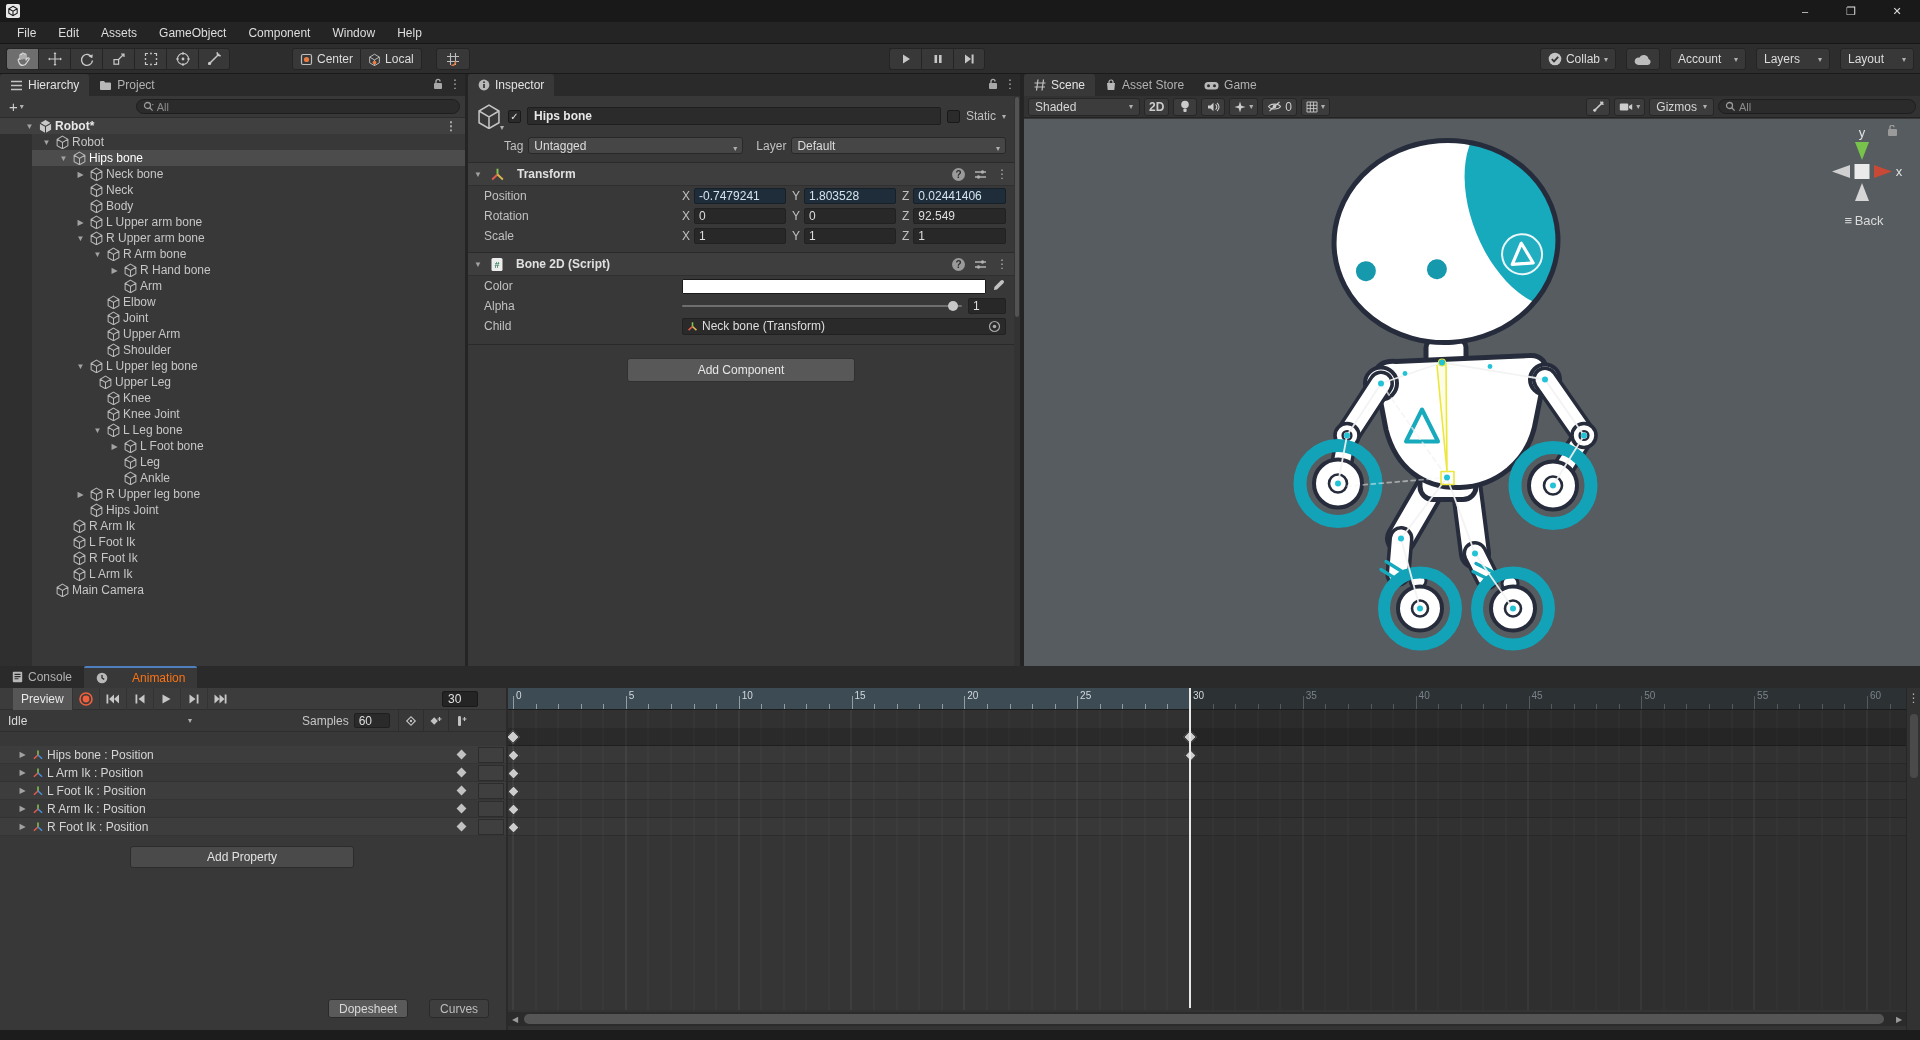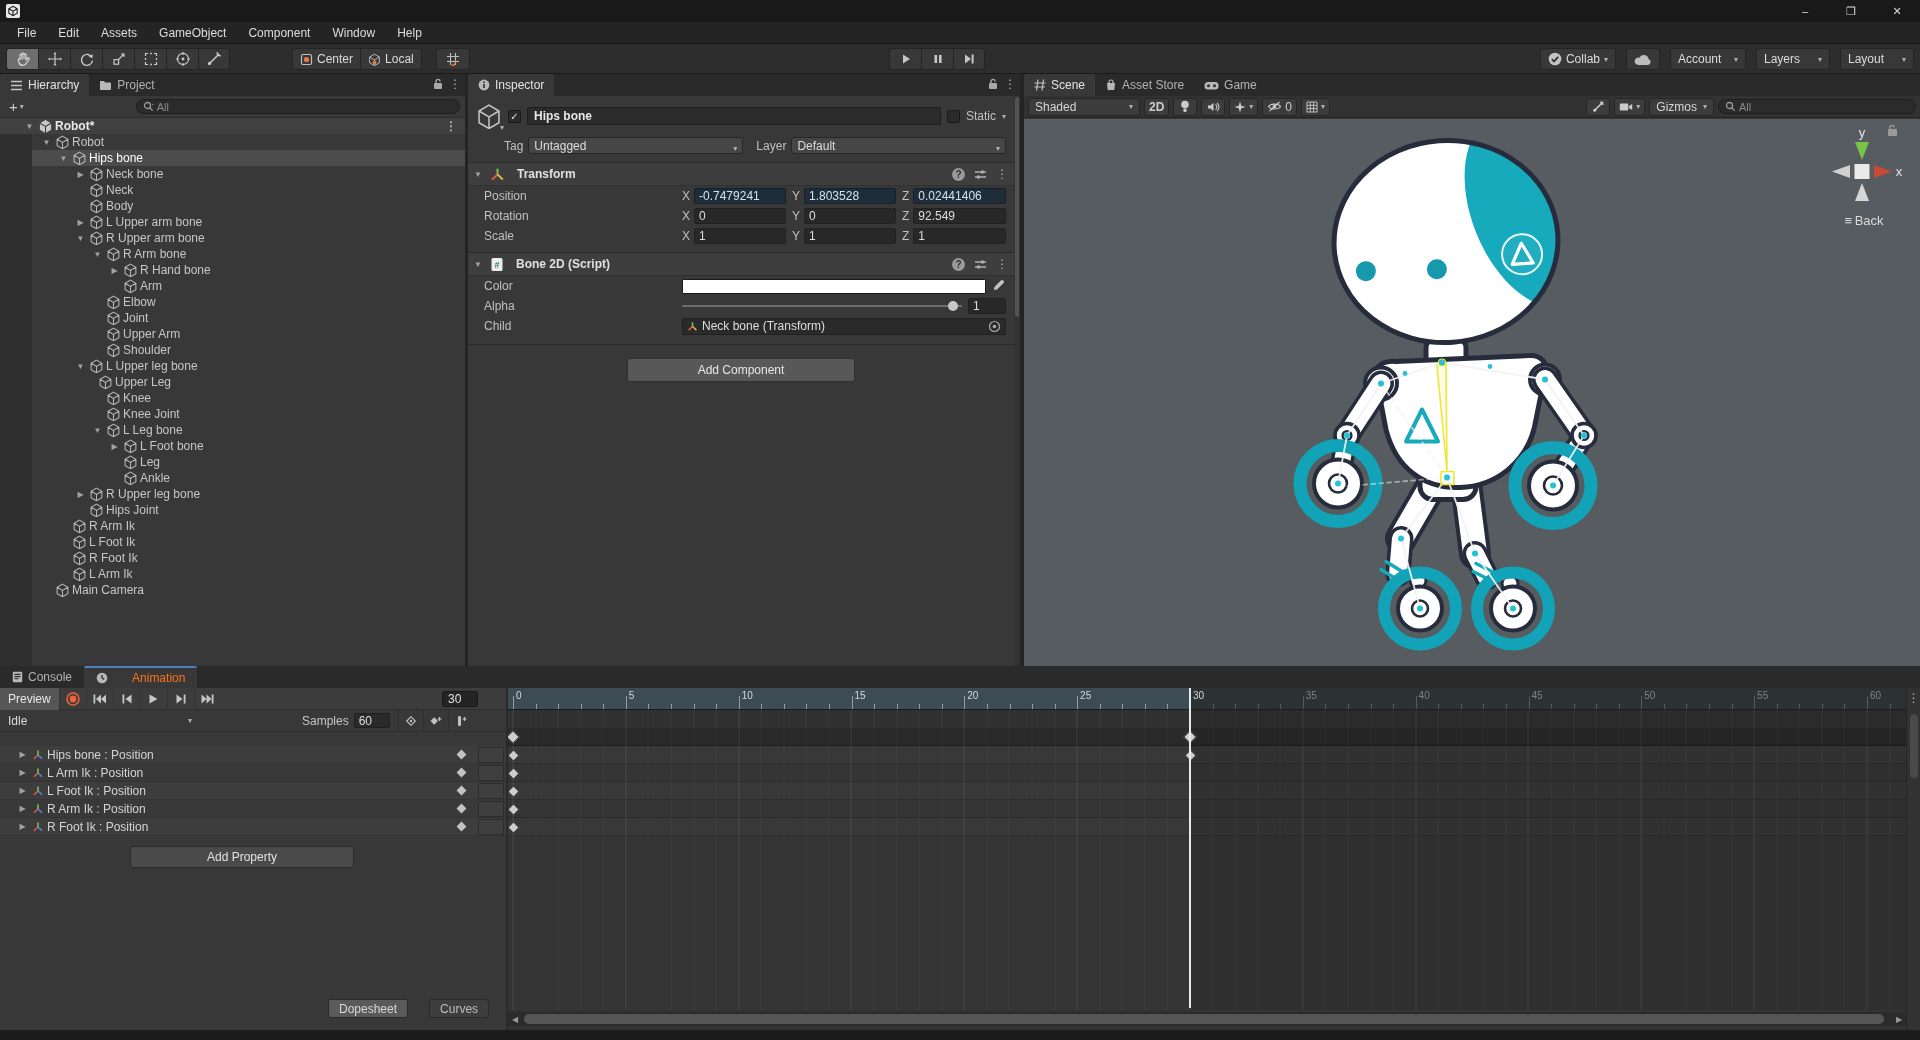--- a/index.html
+++ b/index.html
@@ -126,21 +126,21 @@
   .scene-gizmo { position:absolute; right:14px; top:6px; width:84px; text-align:center; }
   .gizmo-back { color:#dadada; font-size:13px; margin-top:2px; }
 
   
   .anim { position:absolute; left:0; top:666px; width:1920px; height:364px; background:#383838; }
   .anim-tabs { height:22px; background:#2a2a2a; display:flex; align-items:flex-end; }
   .atab { height:22px; display:flex; align-items:center; gap:5px; padding:0 12px; color:#b2b2b2; }
   .atab.active { background:#383838; color:#f97316; border-top:2px solid #4f7fbf; border-radius:2px 2px 0 0;gap:24px; }
   .anim-left { position:absolute; left:0; top:22px; width:506px; bottom:0; background:#383838; }
   .anim-divider { position:absolute; left:506px; top:22px; width:2px; bottom:0; background:#2a2a2a; }
-  .ctrl-row { height:22px; background:#3c3c3c; border-bottom:1px solid #2e2e2e; display:flex; align-items:center; }
+  .ctrl-row { height:22px; background:#3c3c3c; border-bottom:1px solid #2e2e2e; display:flex; align-items:center;padding-left:13px; }
   .preview-btn { height:22px; padding:0 8px; background:#565656; display:flex; align-items:center; color:#e8e8e8; }
   .cbtn { width:27px; height:22px; display:flex; align-items:center; justify-content:center;
     border-left:1px solid #333333; }
   .frame-field { margin-left:auto; margin-right:28px; width:36px; height:16px; background:#242424;
     border:1px solid #191919; border-radius:2px; color:#e0e0e0; line-height:15px; padding:0 5px; }
   .clip-row { height:22px; background:#383838; border-bottom:1px solid #2e2e2e; display:flex; align-items:center; }
   .clip-dd { width:200px; height:22px; display:flex; align-items:center; padding:0 8px; color:#dcdcdc; }
   .clip-dd .dd-arrow { margin-left:auto; }
   .samples-lab { margin-left:102px; color:#c6c6c6; }
   .samples-field { width:36px; height:15px; background:#2a2a2a; border:1px solid #1f1f1f; border-radius:2px;

